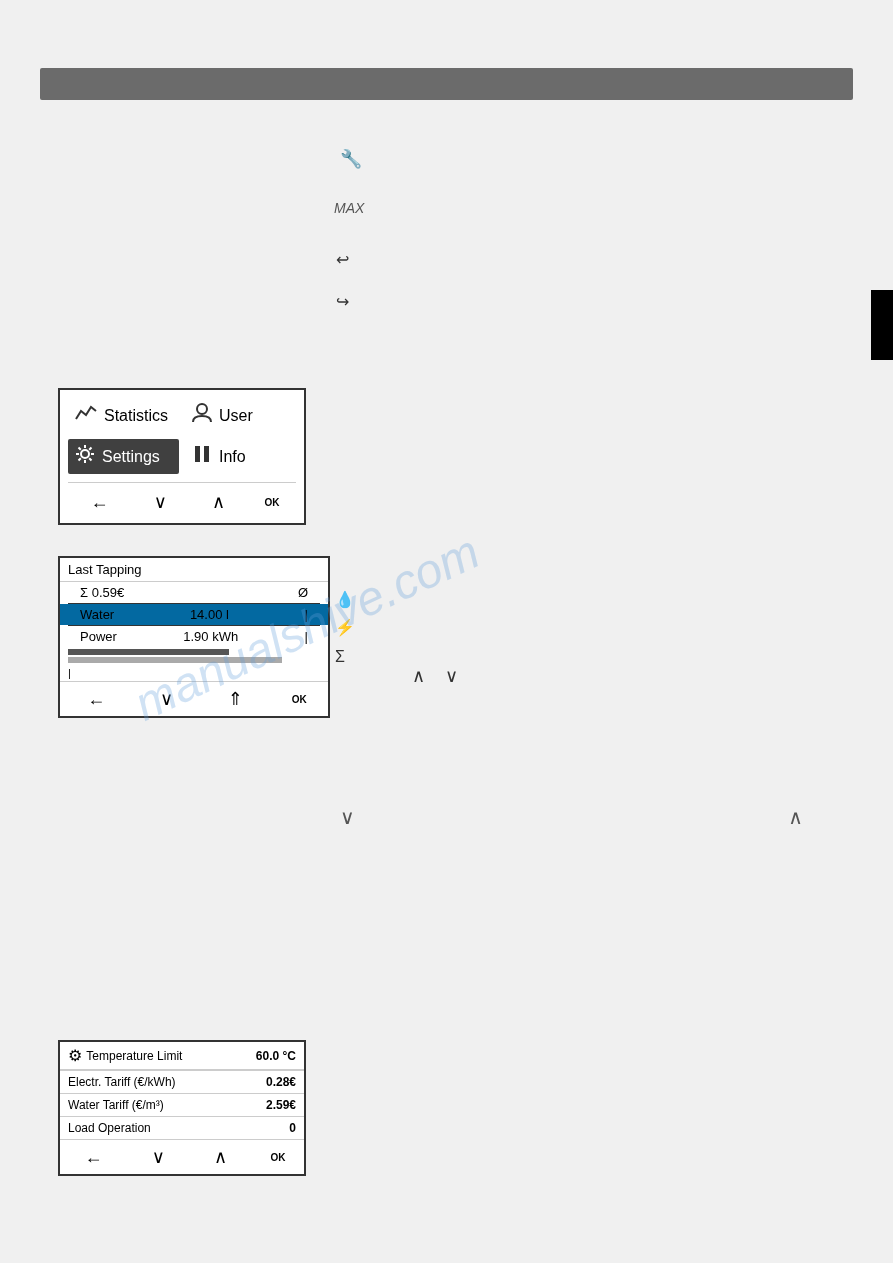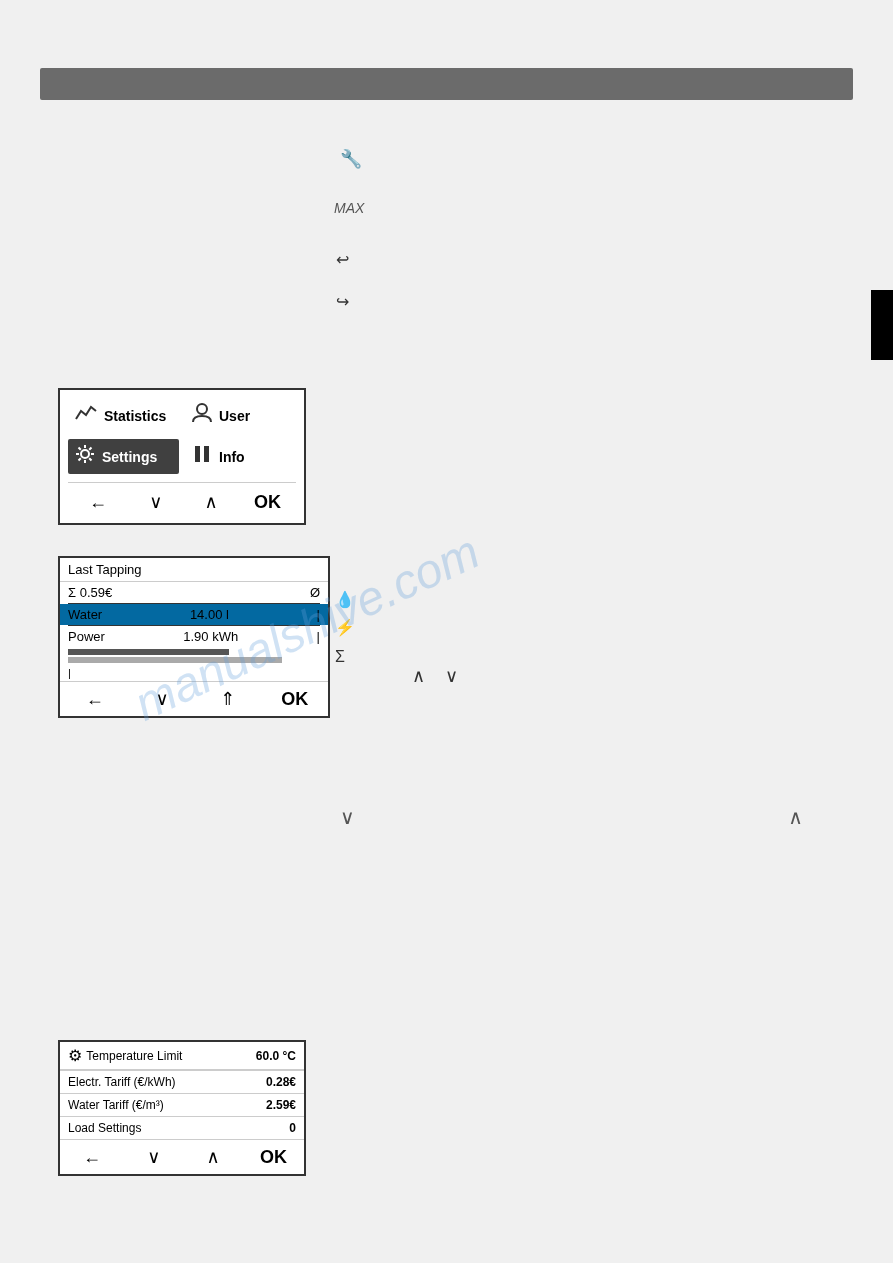--- a/index.html
+++ b/index.html
@@ -90,37 +90,37 @@
     }
     .menu-item.active {
       background: #404040;
       color: #fff;
       border-radius: 2px;
     }
     .menu-item .item-icon {
       font-size: 20px;
     }
     .menu-item .item-label {
-      font-size: 14px;
-      font-weight: bold;
+      font-size: 16px;
+      font-weight: normal;
     }
     .menu-nav {
       display: flex;
       justify-content: space-around;
       align-items: center;
       border-top: 1px solid #ccc;
       padding-top: 6px;
     }
     .nav-btn {
       font-size: 18px;
       cursor: pointer;
       padding: 2px 6px;
     }
     .nav-ok {
-      font-size: 18px;
+      font-size: 10px;
       font-weight: bold;
       cursor: pointer;
     }
 
     
     .tapping-box {
       position: absolute;
       top: 556px;
       left: 58px;
       width: 272px;
@@ -130,21 +130,21 @@
     }
     .tapping-header {
       font-size: 13px;
       padding: 4px 8px;
       border-bottom: 1px solid #ccc;
     }
     .tapping-row {
       display: flex;
       justify-content: space-between;
       align-items: center;
-      padding: 3px 8px;
+      padding: 3px 20px;
       font-size: 13px;
     }
     .tapping-row.highlighted {
       background: #0369a1;
     }
     .tapping-row-bar {
       height: 6px;
       background: #555;
       margin: 2px 8px;
     }
@@ -398,21 +398,21 @@
   </div>
   <hr class="settings-divider">
 
   <div class="settings-row">
     <span class="row-label">Water Tariff (€/m³)</span>
     <span class="row-value">2.59€</span>
   </div>
   <hr class="settings-divider">
 
   <div class="settings-row">
-    <span class="row-label">Load Settings</span>
+    <span class="row-label">Load Operation</span>
     <span class="row-value">0</span>
   </div>
   <div class="settings-nav">
     <span class="nav-btn">←</span>
     <span class="nav-btn">∨</span>
     <span class="nav-btn">∧</span>
     <span class="nav-ok">OK</span>
   </div>
 </div>
 

